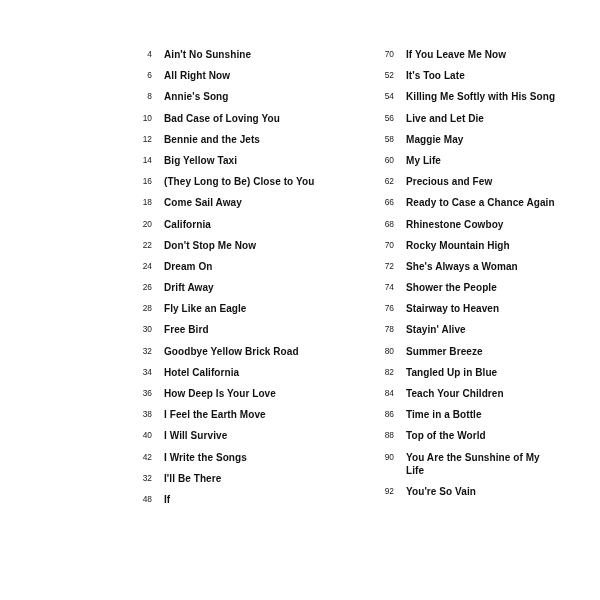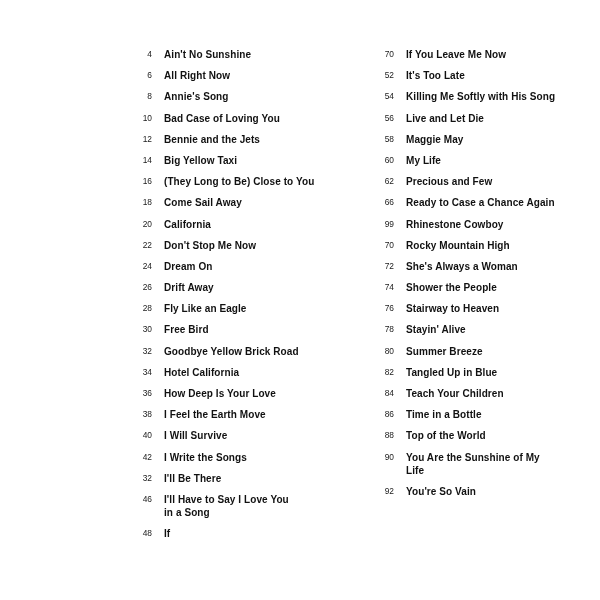--- a/index.html
+++ b/index.html
@@ -145,27 +145,20 @@
       </div>
       <div class="toc-entry">
         <span class="toc-page">42</span>
         <span class="toc-title">I Write the Songs</span>
       </div>
       <div class="toc-entry">
         <span class="toc-page">32</span>
         <span class="toc-title">I'll Be There</span>
       </div>
       <div class="toc-entry">
-        <span class="toc-page">46</span>
-        <span class="toc-title">
-          <span>I'll Have to Say I Love You</span>
-          <span class="line2">in a Song</span>
-        </span>
-      </div>
-      <div class="toc-entry">
         <span class="toc-page">48</span>
         <span class="toc-title">If</span>
       </div>
     </div>
 
     <div class="column">
       <div class="toc-entry">
         <span class="toc-page">70</span>
         <span class="toc-title">If You Leave Me Now</span>
       </div>
@@ -191,21 +184,21 @@
       </div>
       <div class="toc-entry">
         <span class="toc-page">62</span>
         <span class="toc-title">Precious and Few</span>
       </div>
       <div class="toc-entry">
         <span class="toc-page">66</span>
         <span class="toc-title">Ready to Case a Chance Again</span>
       </div>
       <div class="toc-entry">
-        <span class="toc-page">99</span>
+        <span class="toc-page">68</span>
         <span class="toc-title">Rhinestone Cowboy</span>
       </div>
       <div class="toc-entry">
         <span class="toc-page">70</span>
         <span class="toc-title">Rocky Mountain High</span>
       </div>
       <div class="toc-entry">
         <span class="toc-page">72</span>
         <span class="toc-title">She's Always a Woman</span>
       </div>

